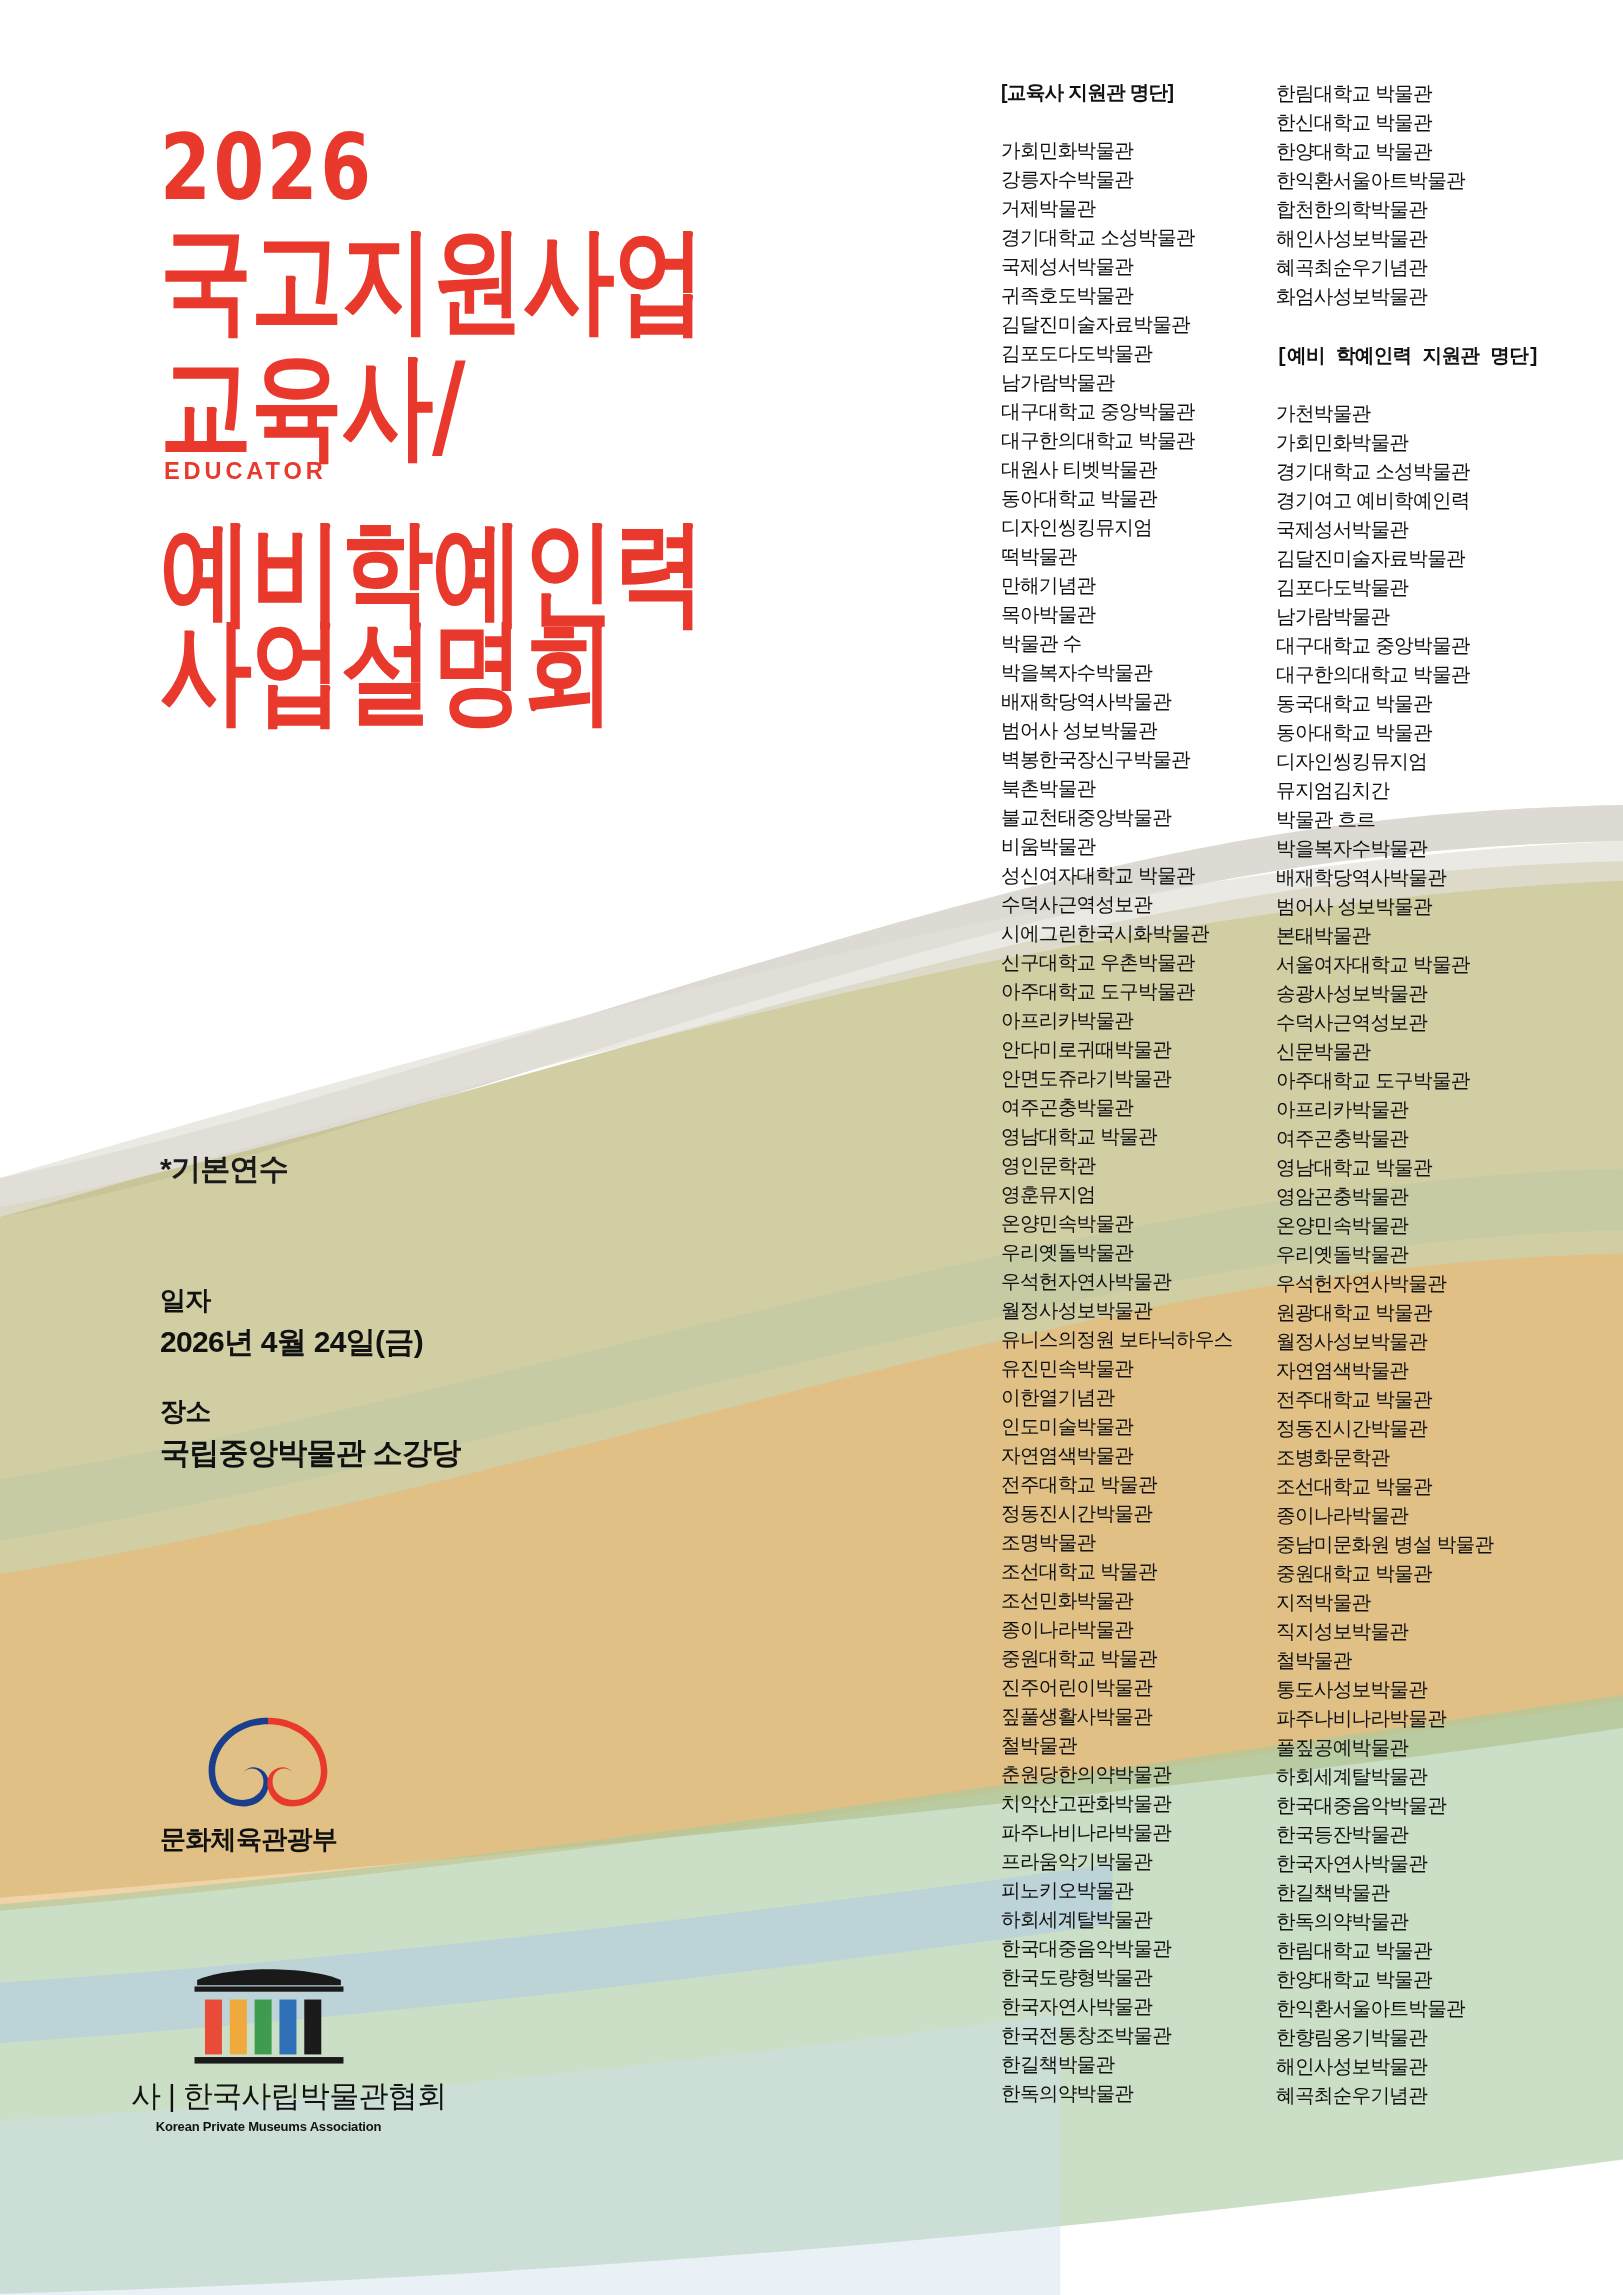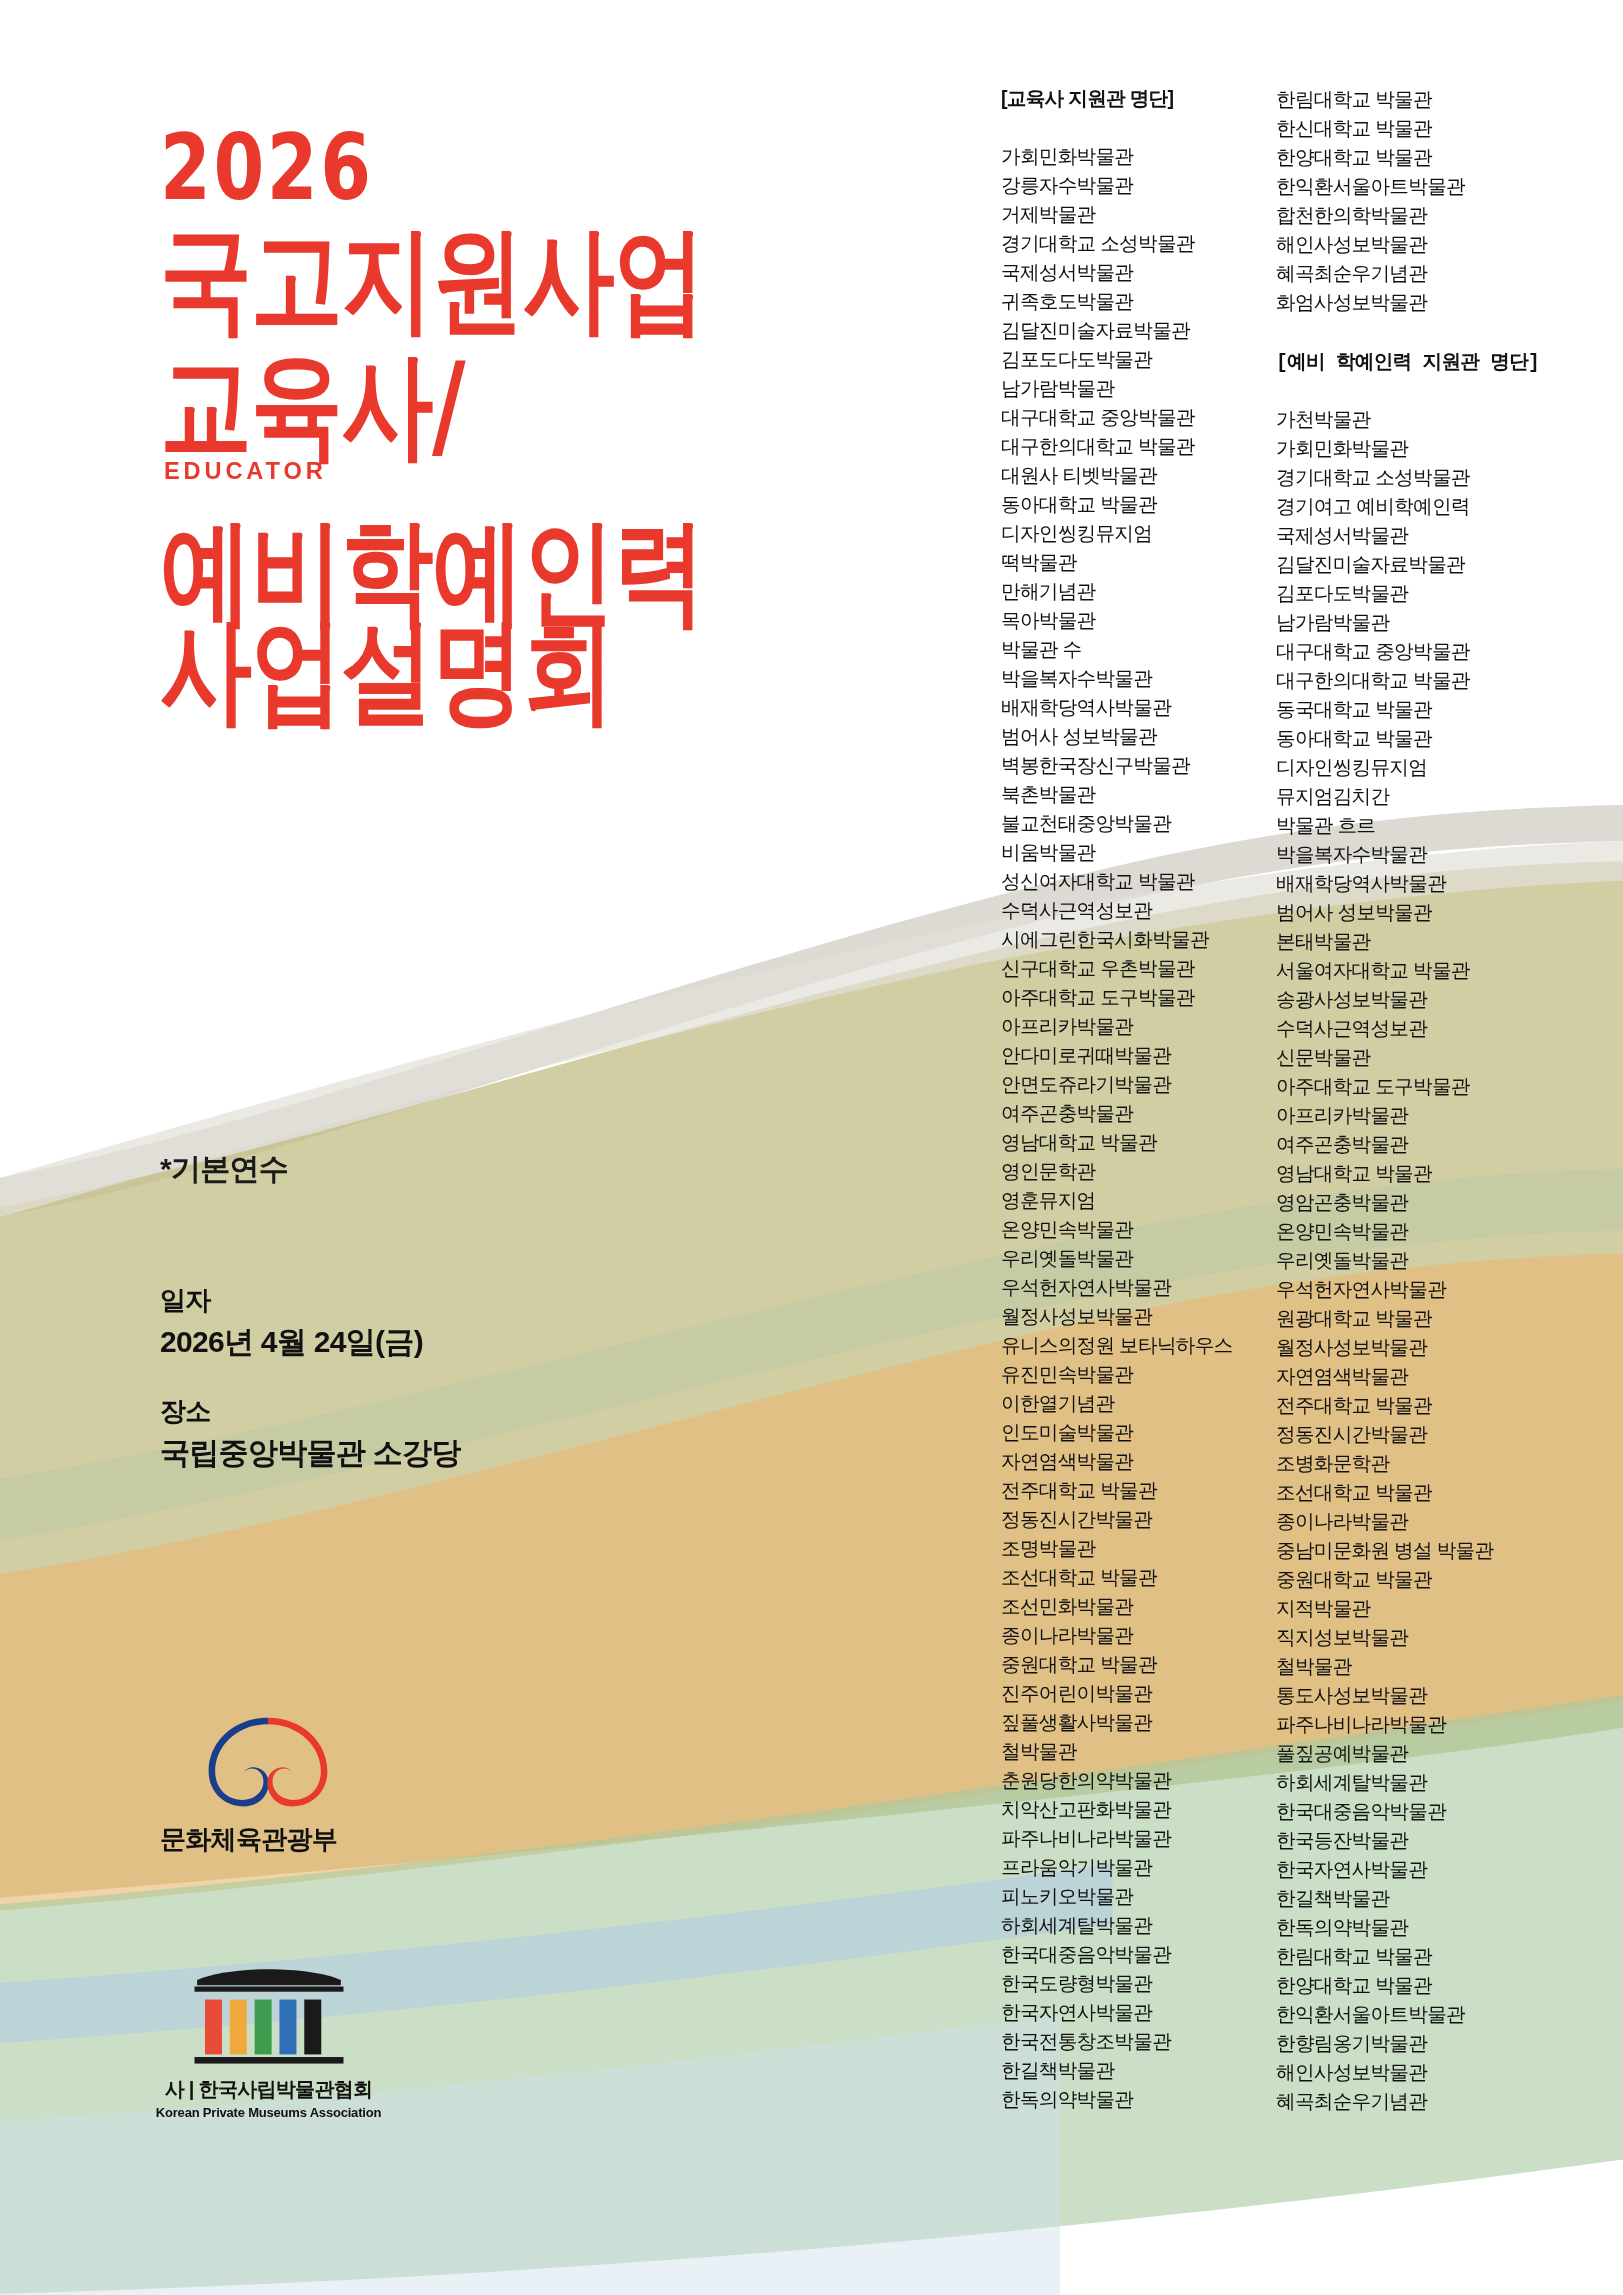--- a/index.html
+++ b/index.html
@@ -119,40 +119,40 @@
   #logo-kpma {
     position: absolute;
     left: 131px;
     top: 1951px;
     width: 275px;
     text-align: center;
   }
   #logo-kpma .kpma-mark { margin: 0 auto; display: block; }
   #logo-kpma .kpma-name {
     margin-top: 6.5px;
-    font-size: 20px;
-    font-weight: 700;
+    font-size: 30px;
+    font-weight: 400;
     color: #111;
     letter-spacing: -0.7px;
     white-space: nowrap;
   }
   #logo-kpma .kpma-eng {
     margin-top: 2.6px;
     font-size: 13px;
     font-weight: 700;
     color: #111;
     letter-spacing: -0.2px;
     white-space: nowrap;
   }
 
   
   #lists {
     position: absolute;
     left: 1001px;
-    top: 85px;
+    top: 79px;
     width: 583px;
     z-index: 3;
     display: flex;
     gap: 0px;
   }
   .list-col { width: 275px; }
   .list-col.col2 { width: 308px; }
   .list-head {
     font-size: 19.6px;
     font-weight: 700;

